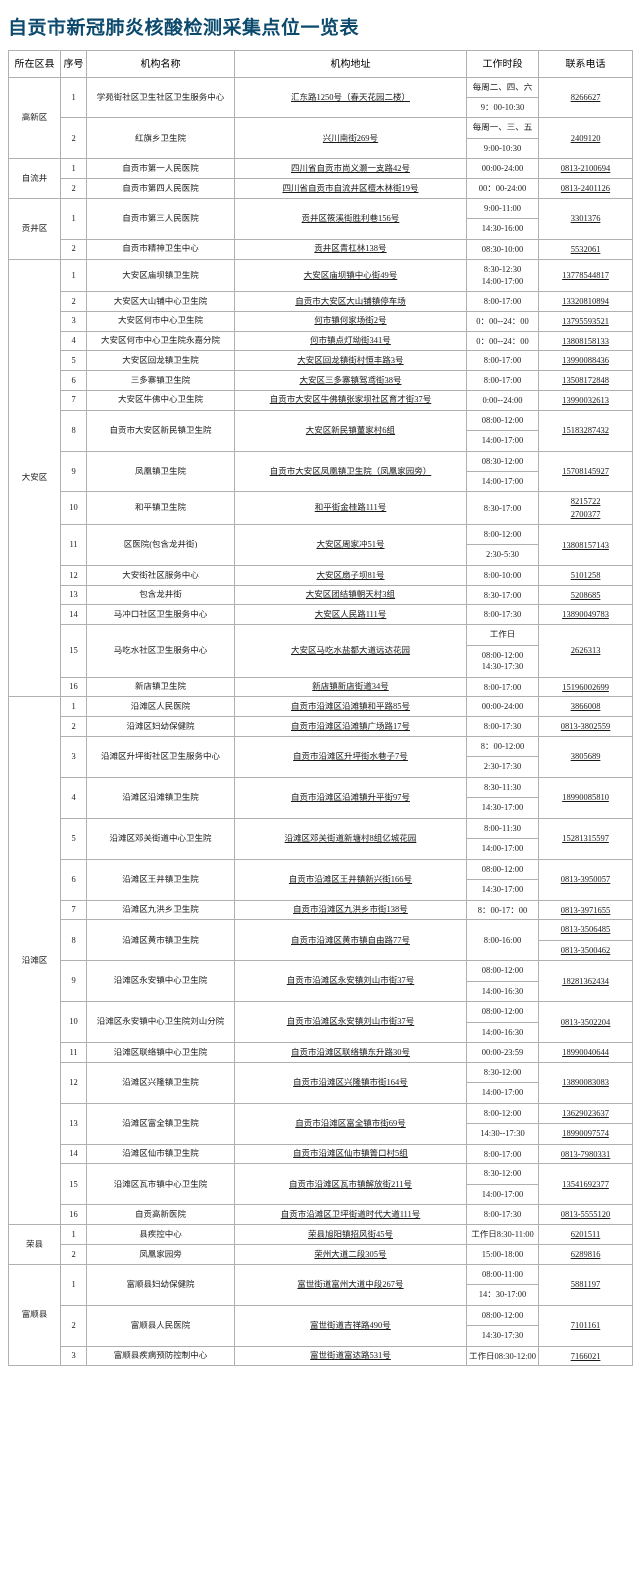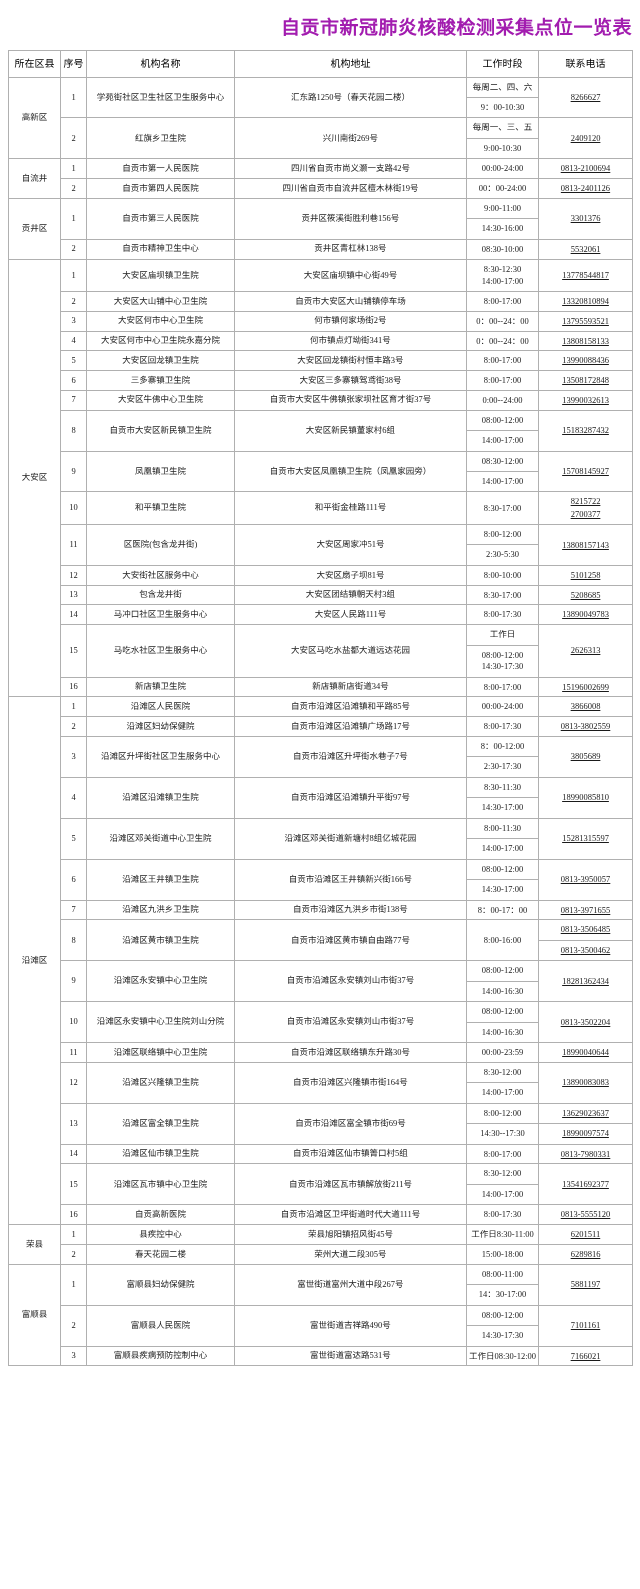--- a/index.html
+++ b/index.html
@@ -10,27 +10,27 @@
     color:#111;
     -webkit-font-smoothing:antialiased;
   }
   .page{
     width:640px;
     box-sizing:border-box;
     padding:0 8px 10px 8px;
     background:#fff;
   }
   .doc-title{
-    text-align:right;
+    text-align:left;
     font-family:"Liberation Sans","DejaVu Sans",sans-serif;
     font-weight:bold;
     font-size:19px;
     letter-spacing:0.5px;
     padding:12px 0 11px 0;
-    color:#a21caf;
+    color:#0c4a6e;
   }
   table.grid{
     width:624px;
     border-collapse:collapse;
     table-layout:fixed;
     border:1px solid #8e8e8e;
   }
   table.grid td, table.grid th{
     border:1px solid #b0b0b0;
     text-align:center;
@@ -46,21 +46,21 @@
     font-size:10px;
     padding:6px 1px;
     color:#000;
   }
   td.district{
     font-size:10px;
     border-left:1px solid #8e8e8e;
   }
   td.seq{font-size:8px;}
   td.name{font-size:9px;}
-  td.addr{font-size:9px;}
+  td.addr{font-size:9px;text-decoration:underline;}
   td.hours{font-size:8.5px;margin-top:36px;}
   td.phone{font-size:8.5px;text-decoration:underline;}
   
   .split{padding:0 !important;}
   .split .seg{
     padding:4px 1px;
     border-bottom:1px solid #b0b0b0;
   }
   .split .seg:last-child{border-bottom:none;}
   .stack{line-height:1.5;}
@@ -541,21 +541,21 @@
           <td class="addr">荣县旭阳镇招风街45号</td>
           <td class="hours">
             <div class="stack">工作日8:30-11:00</div>
           </td>
           <td class="phone">
             <div class="stack">6201511</div>
           </td>
         </tr>
         <tr>
           <td class="seq">2</td>
-          <td class="name">春天花园二楼</td>
+          <td class="name">凤凰家园旁</td>
           <td class="addr">荣州大道二段305号</td>
           <td class="hours">
             <div class="stack">15:00-18:00</div>
           </td>
           <td class="phone">
             <div class="stack">6289816</div>
           </td>
         </tr>
         <tr class="district-sep">
           <td class="district district-sep" rowspan="3">富顺县</td>

